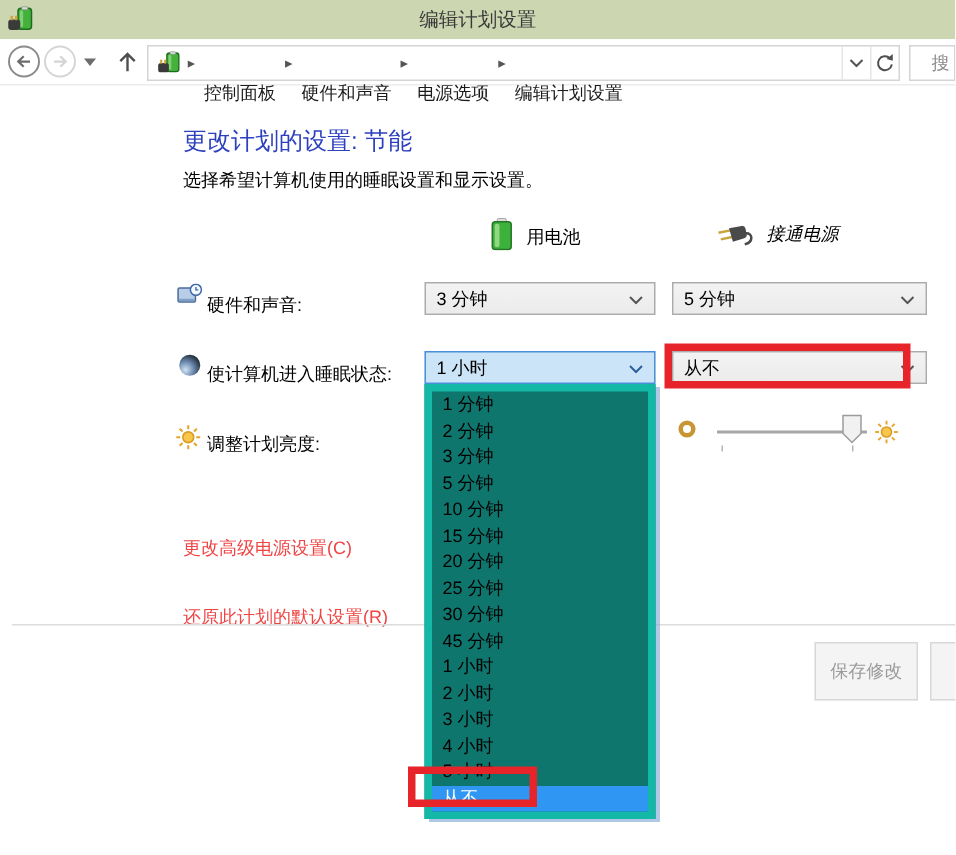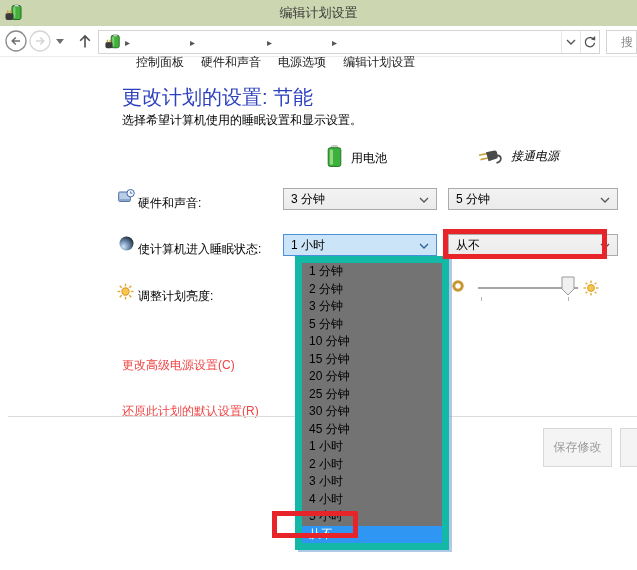--- a/index.html
+++ b/index.html
@@ -24,39 +24,39 @@
   .addr-icon { width:16px; height:16px; margin:0 4px 0 6px; flex:0 0 auto; }
   .crumbs { display:flex; align-items:center; flex:1 1 auto; overflow:hidden; white-space:nowrap; }
   .crumb { padding:0 6px; color:#1a1a1a; cursor:default;margin-top:40px; }
   .crumb-sep { color:#555; font-size:10px; }
   .addr-btn { width:19px; height:22px; display:flex; align-items:center; justify-content:center;
               border-left:1px solid #e6e6e6; flex:0 0 auto; }
   .searchbox { position:absolute; left:606px; top:4px; width:31px; height:24px; border:1px solid #d4d4d4;
                color:#8a8a8a; display:flex; align-items:center; padding-left:14px; overflow:hidden; }
 
   
-  .heading { position:absolute; left:122px; top:84px; font-size:20px; color:#2d41be; }
+  .heading { position:absolute; left:122px; top:84px; font-size:16px; color:#2d41be; }
   .subtitle { position:absolute; left:122px; top:112px; }
 
   .colhdr { position:absolute; display:flex; align-items:flex-end; gap:8px; }
   .colhdr-battery { left:326px; top:145px; }
   .colhdr-plug { left:476px; top:148px;font-style:italic; }
 
   .row-icon { position:absolute; }
   .row-label { position:absolute; left:138px; }
 
   .combo { position:absolute; width:154px; height:22px; border:1px solid #ababab;
            background:linear-gradient(#f3f3f3,#ebebeb); display:flex; align-items:center;
            padding-left:7px; cursor:default; }
   .combo .chev { position:absolute; right:7px; top:8px; }
   .combo.wide { width:170px; }
   .combo.open { background:#cce4f7; border-color:#4a90d9; }
 
-  .droplist { position:absolute; left:295px; top:256px; width:154px; background:#737373;
-              border:7px solid #14b8a6; box-shadow:3px 2px 0 rgba(125,165,215,.6); z-index:5; }
+  .droplist { position:absolute; left:283px; top:256px; width:154px; background:#0f766e;
+              border:5px solid #14b8a6; box-shadow:3px 2px 0 rgba(125,165,215,.6); z-index:5; }
   .dropitem { height:17.5px; display:flex; align-items:center; padding-left:7px; cursor:default; }
   .dropitem.selected { background:#2f96f3; color:#fff; }
 
   .redbox { position:absolute; border:5px solid #e8242b; background:transparent; z-index:10; }
 
   .link { position:absolute; left:122px; color:#ef4444; cursor:pointer; }
 
   .slider-track { position:absolute; left:478px; top:287px; width:100px; height:2px; background:#a6a6a6; }
   .slider-tick { position:absolute; width:1px; height:4px; background:#b5b5b5; top:297px; }
   .slider-thumb { position:absolute; left:561px; top:276px; width:14px; height:20px; }

